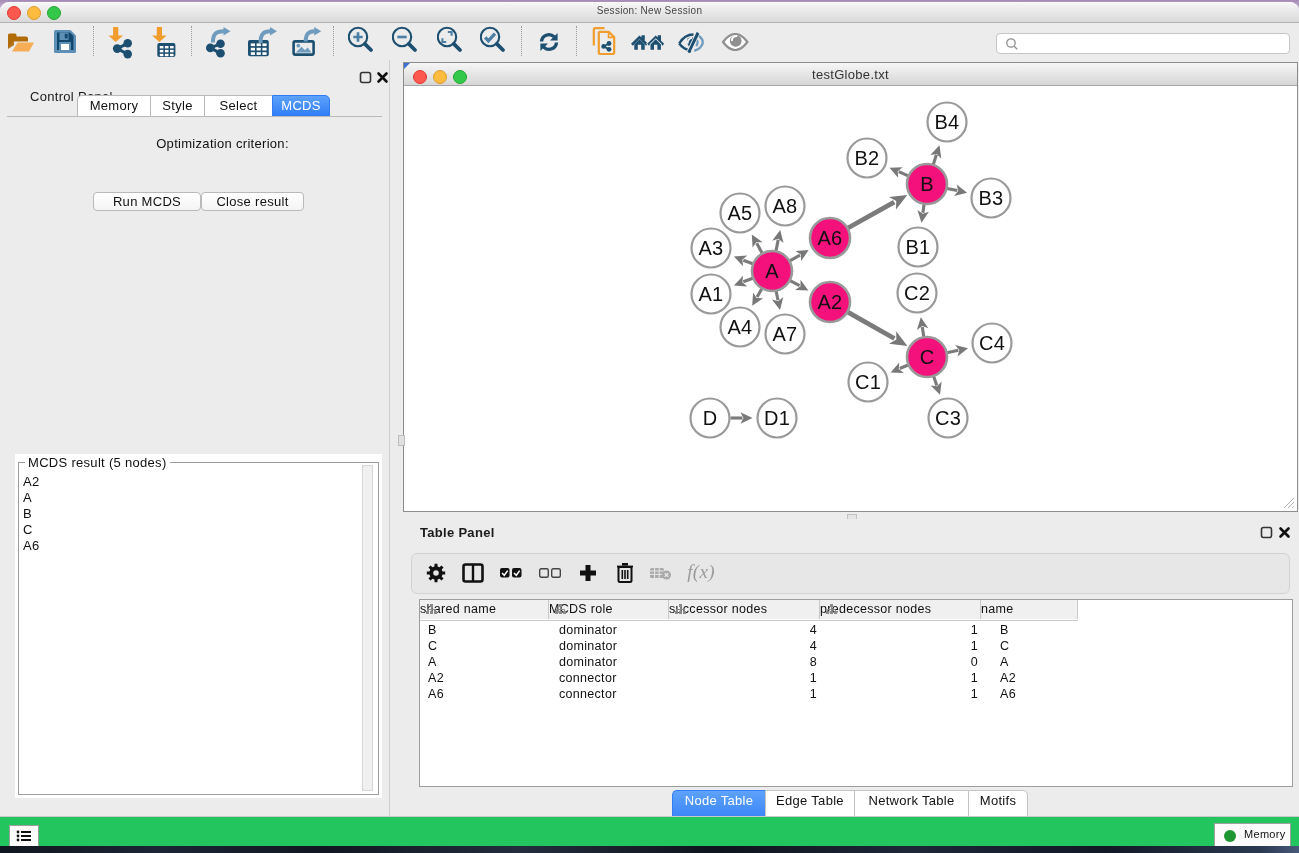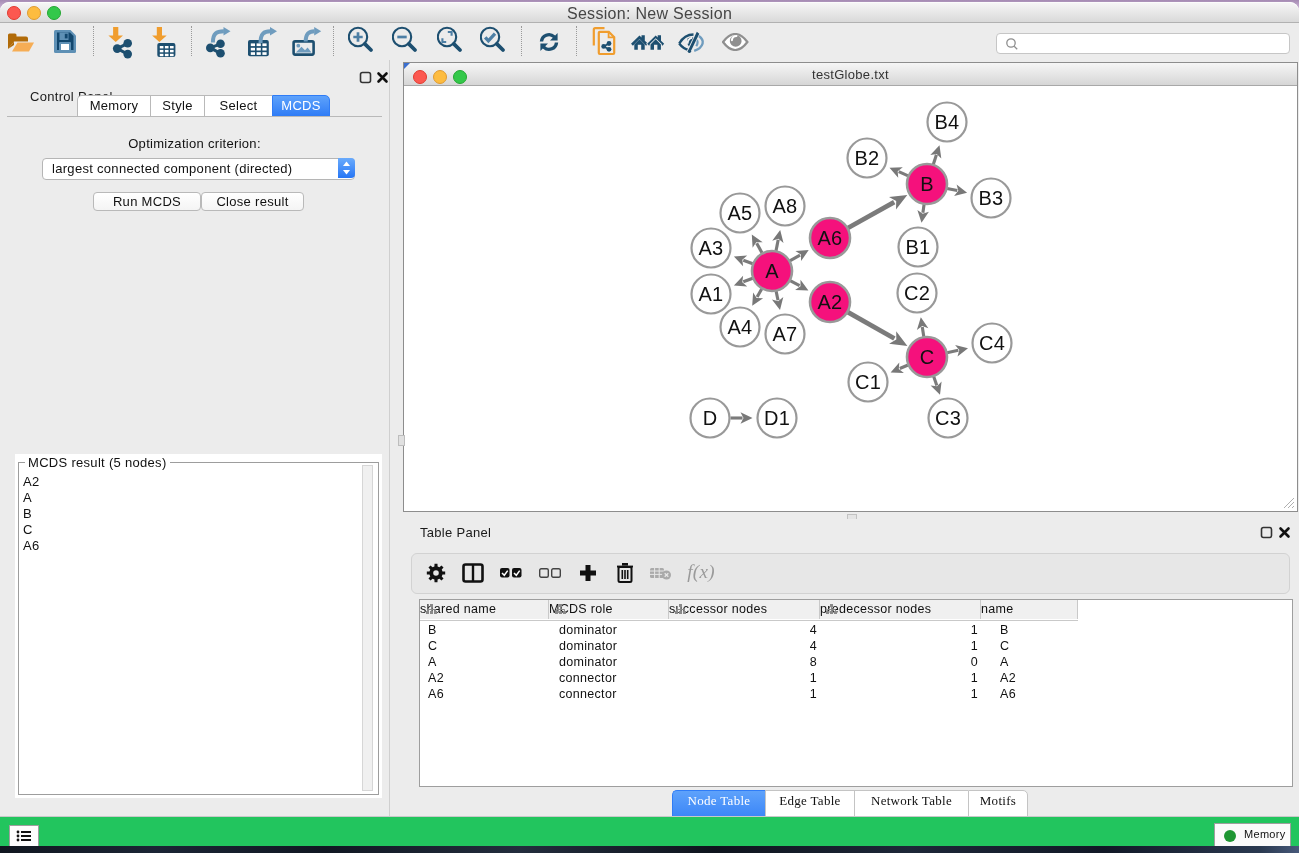--- a/index.html
+++ b/index.html
@@ -10,40 +10,40 @@
   #topstrip{left:0;top:0;width:1299px;height:14px;background:linear-gradient(#a58bb3,#c2aacd 45%,#cbb5d4);}
   #botstrip{left:0;top:846px;width:1299px;height:7px;background:linear-gradient(90deg,#10161f 0%,#1b2535 12%,#101722 25%,#232d3d 40%,#0e141d 55%,#1d2738 70%,#111826 85%,#2a3950 97%,#47597a 100%);}
   
   #titlebar{left:0;top:2px;width:1299px;height:20px;border-radius:9px 9px 0 0;
     background:linear-gradient(#f7f7f7,#d9d9d9);border-bottom:1px solid #b1b1b1;box-shadow:inset 0 1px 0 #fcfcfc;}
   .tl{position:absolute;width:12px;height:12px;border-radius:50%;top:4px;}
   #titlebar .t1{left:7px;background:#fc5850;border:0.5px solid #e13b30;}
   #titlebar .t2{left:27px;background:#fdbc40;border:0.5px solid #df9b31;}
   #titlebar .t3{left:47px;background:#34c84a;border:0.5px solid #24a732;}
   #apptitle{position:absolute;left:0;right:0;top:3px;text-align:center;
-    font-size:16px;color:#464646;}
+    font-size:10px;color:#464646;}
   
   #toolbar{left:0;top:23px;width:1299px;height:37px;background:#ececec;}
   .sep{position:absolute;top:3px;height:30px;width:0;border-left:1px dotted #9a9a9a;}
   .tbi{position:absolute;top:0;}
   #searchbox{position:absolute;left:996px;top:10px;width:292px;height:19px;background:#fff;
     border:1px solid #c6c6c6;border-radius:4px;}
   
   #cpanel{left:0;top:60px;width:389px;height:756px;background:#ececec;border-right:1px solid #cfcfcf;}
   #cpanel h1{position:absolute;left:13px;top:12px;margin:17px;font-size:13px;font-weight:normal;color:#1a1a1a;}
   .wbtn{position:absolute;font-size:14px;color:#111;}
   .tabs{position:absolute;display:flex;}
   .tab{box-sizing:border-box;height:22px;line-height:20px;text-align:center;font-size:13px;
     background:#fff;border:1px solid #b9b9b9;border-right:none;color:#111;}
   .tab.first{border-radius:5px 0 0 0;}
   .tab.last{border-right:1px solid #b9b9b9;border-radius:0 5px 0 0;}
   .tab.sel{background:linear-gradient(#5ea2fb,#2f7cf6);color:#fff;border-color:#2f7cf6;}
   #cpanel .inner{position:absolute;left:7px;top:56px;width:375px;height:740px;
      border-top:1px solid #b9b9b9;background:#ececec;}
-  #optlabel{position:absolute;left:0;width:389px;top:76px;text-align:center;font-size:13px;color:#111;}
+  #optlabel{position:absolute;left:0;width:389px;top:76px;text-align:center;font-size:13px;color:#111;padding-left:28px;}
   #dropdown{position:absolute;left:42px;top:98px;width:311px;height:20px;background:#fff;
     border:1px solid #b5b5b5;border-radius:4px;font-size:13px;color:#111;line-height:19px;}
   #dropdown span{padding-left:9px;}
   #dropdown .stepper{position:absolute;right:-1px;top:-1px;width:17px;height:20px;border-radius:0 4px 4px 0;
     background:linear-gradient(#6aabfc,#2776f5);}
   .btn{position:absolute;height:19px;background:linear-gradient(#ffffff,#f4f4f4);border:1px solid #b9b9b9;border-radius:4px;
     font-size:13px;color:#111;text-align:center;line-height:18px;box-sizing:border-box;}
   #fieldpanel{position:absolute;left:15px;top:394px;width:367px;height:344px;background:#fff;}
   #fieldset{position:absolute;left:3px;top:8px;width:359px;height:331px;border:1px solid #9d9d9d;}
   #fieldlegend{position:absolute;left:6px;top:-8px;background:#fff;padding:0 3px;font-size:13px;color:#111;}
@@ -206,26 +206,20 @@
       <path d="M2.5 2.5 L10.5 10.5 M10.5 2.5 L2.5 10.5" stroke="#111" stroke-width="2.6" stroke-linecap="round"></path>
     </svg>
   <div class="tabs" style="left:77px;top:35px">
     <div class="tab first" style="width:73px">Memory</div>
     <div class="tab" style="width:54px">Style</div>
     <div class="tab" style="width:68px">Select</div>
     <div class="tab last sel" style="width:58px">MCDS</div>
   </div>
   <div class="inner"></div>
   <div id="optlabel">Optimization criterion:</div>
-  <div id="dropdown"><span>largest connected component (directed)</span>
-    <div class="stepper"><svg width="17" height="20" viewBox="0 0 17 20">
-          <path d="M8.5 3.5 L12 8 L5 8 Z" fill="#fff"></path>
-          <path d="M8.5 16.5 L12 12 L5 12 Z" fill="#fff"></path>
-        </svg></div>
-  </div>
   <div class="btn" style="left:93px;top:132px;width:108px">Run MCDS</div>
   <div class="btn" style="left:201px;top:132px;width:103px">Close result</div>
   <div id="fieldpanel">
     <div id="fieldset">
       <div id="fieldlegend">MCDS result (5 nodes)</div>
       <div id="mcdslist">A2<br>A<br>B<br>C<br>A6</div>
       <div id="mcdsscroll"></div>
     </div>
   </div>
 </div>
@@ -239,33 +233,33 @@
   #nettitle .t2{left:29px;top:7px;background:#fdbc40;border:0.5px solid #df9b31;}
   #nettitle .t3{left:49px;top:7px;background:#34c84a;border:0.5px solid #24a732;}
   #nettitle .wt{position:absolute;left:0;right:0;top:4px;text-align:center;font-size:13px;color:#333;}
   #graphhost{position:absolute;left:0;top:23px;}
   #resizegrip{position:absolute;right:2px;bottom:2px;width:11px;height:11px;}
   
   #vdivhandle{left:398px;top:435px;width:5px;height:9px;background:#e0e0e0;border:1px solid #bdbdbd;}
   #hdivhandle{left:847px;top:514px;width:8px;height:4px;background:#e4e4e4;border:1px solid #c2c2c2;}
   
   #tpanel{left:403px;top:519px;width:896px;height:297px;background:#ececec;}
-  #tpanel h1{position:absolute;left:17px;top:6px;margin:0;font-size:13px;font-weight:normal;color:#1a1a1a;}
+  #tpanel h1{position:absolute;left:17px;top:6px;margin:0;font-size:13px;font-weight:bold;color:#1a1a1a;}
   #ttoolbar{position:absolute;left:8px;top:34px;width:877px;height:39px;background:#e7e7e7;
     border:1px solid #d2d2d2;border-radius:6px;}
   #tablebox{position:absolute;left:16px;top:80px;width:872px;height:186px;background:#fff;
     border:1px solid #9e9e9e;overflow:hidden;}
   .hd{position:absolute;top:0;height:19px;background:#f0f0f0;border-right:1px solid #c9c9c9;
     box-sizing:border-box;font-size:12.5px;color:#111;text-align:left;line-height:19px;}
   .hicon{position:absolute;left:6px;top:4px;}
   .cell{position:absolute;font-size:12.5px;color:#111;height:16px;line-height:16px;}
   
   .btabs{position:absolute;left:269px;top:271px;display:flex;}
   .btab{box-sizing:border-box;height:37px;line-height:19px;text-align:center;font-size:13px;
-    background:#fff;border:1px solid #c4c4c4;border-right:none;color:#111;font-family:Liberation Serif, serif;}
+    background:#fff;border:1px solid #c4c4c4;border-right:none;color:#111;}
   .btab.first{border-radius:5px 0 0 5px;}
   .btab.last{border-right:1px solid #c4c4c4;border-radius:0 5px 5px 0;}
   .btab.sel{background:linear-gradient(#5ea2fb,#2f7cf6);color:#fff;border-color:#2f7cf6;}
   
   #statusbar{left:0;top:816px;width:1299px;height:31px;background:#22c55e;border-top:1px solid #c9c9c9;box-sizing:border-box;}
   #listbtn{position:absolute;left:9px;top:8px;width:28px;height:20px;background:#fdfdfd;border:1px solid #9f9f9f;}
   #membtn{position:absolute;left:1214px;top:6px;width:75px;height:23px;background:#fbfbfb;border:1px solid #9f9f9f;
     font-size:11px;color:#111;line-height:20px;}
   #membtn .dot{position:absolute;left:9px;top:6px;width:12px;height:12px;border-radius:50%;background:#1e9632;}
   #membtn .lbl{position:absolute;left:29px;}

